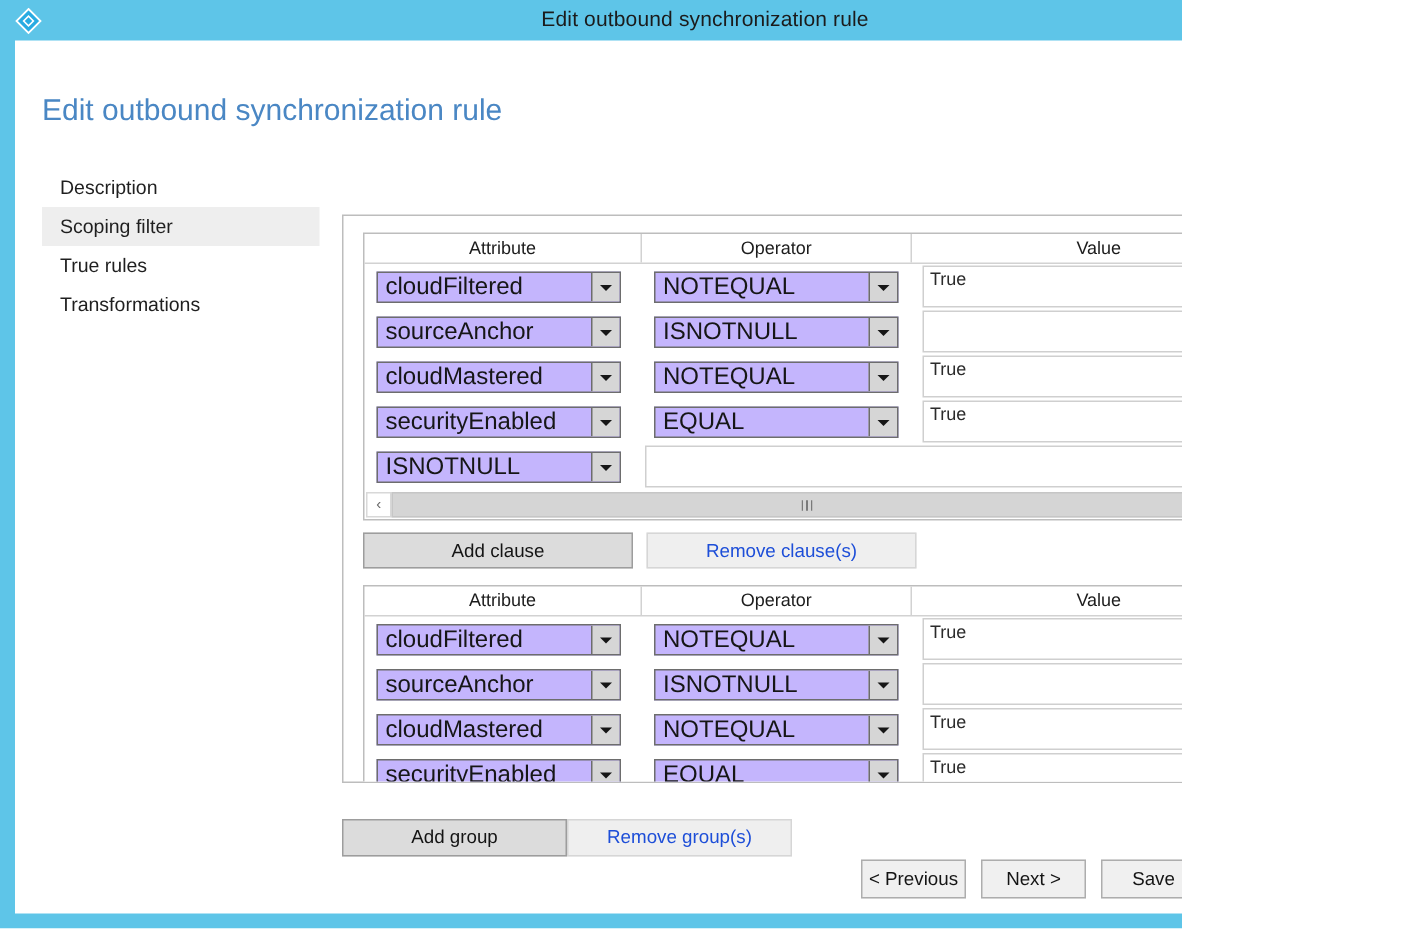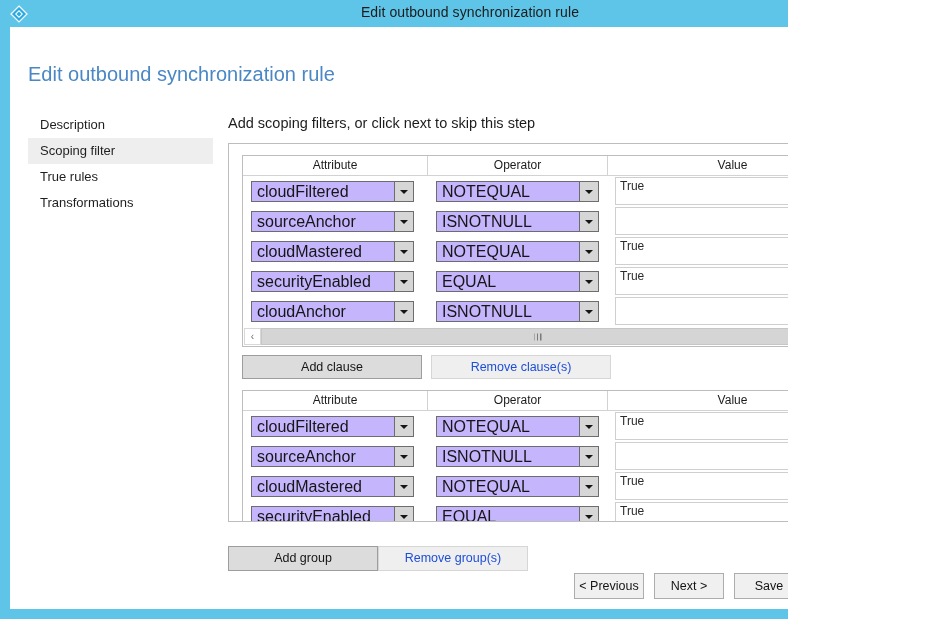--- a/index.html
+++ b/index.html
@@ -368,21 +368,20 @@
 
     <div class="page-title">Edit outbound synchronization rule</div>
 
     <div class="sidebar">
       <div class="nav-item">Description</div>
       <div class="nav-item selected">Scoping filter</div>
       <div class="nav-item">True rules</div>
       <div class="nav-item">Transformations</div>
     </div>
 
-    <div class="content-heading">Add scoping filters, or click next to skip this step</div>
 
     <div class="scroll-panel">
       <div class="scroll-inner">
 
         <div class="group">
           <div class="grid-header">
             <div class="hcell col-attr">Attribute</div>
             <div class="hcell col-oper">Operator</div>
             <div class="hcell col-value">Value</div>
           </div>
@@ -453,26 +452,20 @@
                 <span>EQUAL</span>
                 <span class="arrow-btn"></span>
               </div>
             </div>
             <div class="cell value">
               <div class="textbox">True</div>
             </div>
           </div>
 
           <div class="grid-row">
-            <div class="cell attr">
-              <div class="combo">
-                <span>cloudAnchor</span>
-                <span class="arrow-btn"></span>
-              </div>
-            </div>
             <div class="cell oper">
               <div class="combo">
                 <span>ISNOTNULL</span>
                 <span class="arrow-btn"></span>
               </div>
             </div>
             <div class="cell value">
               <div class="textbox"></div>
             </div>
           </div>

